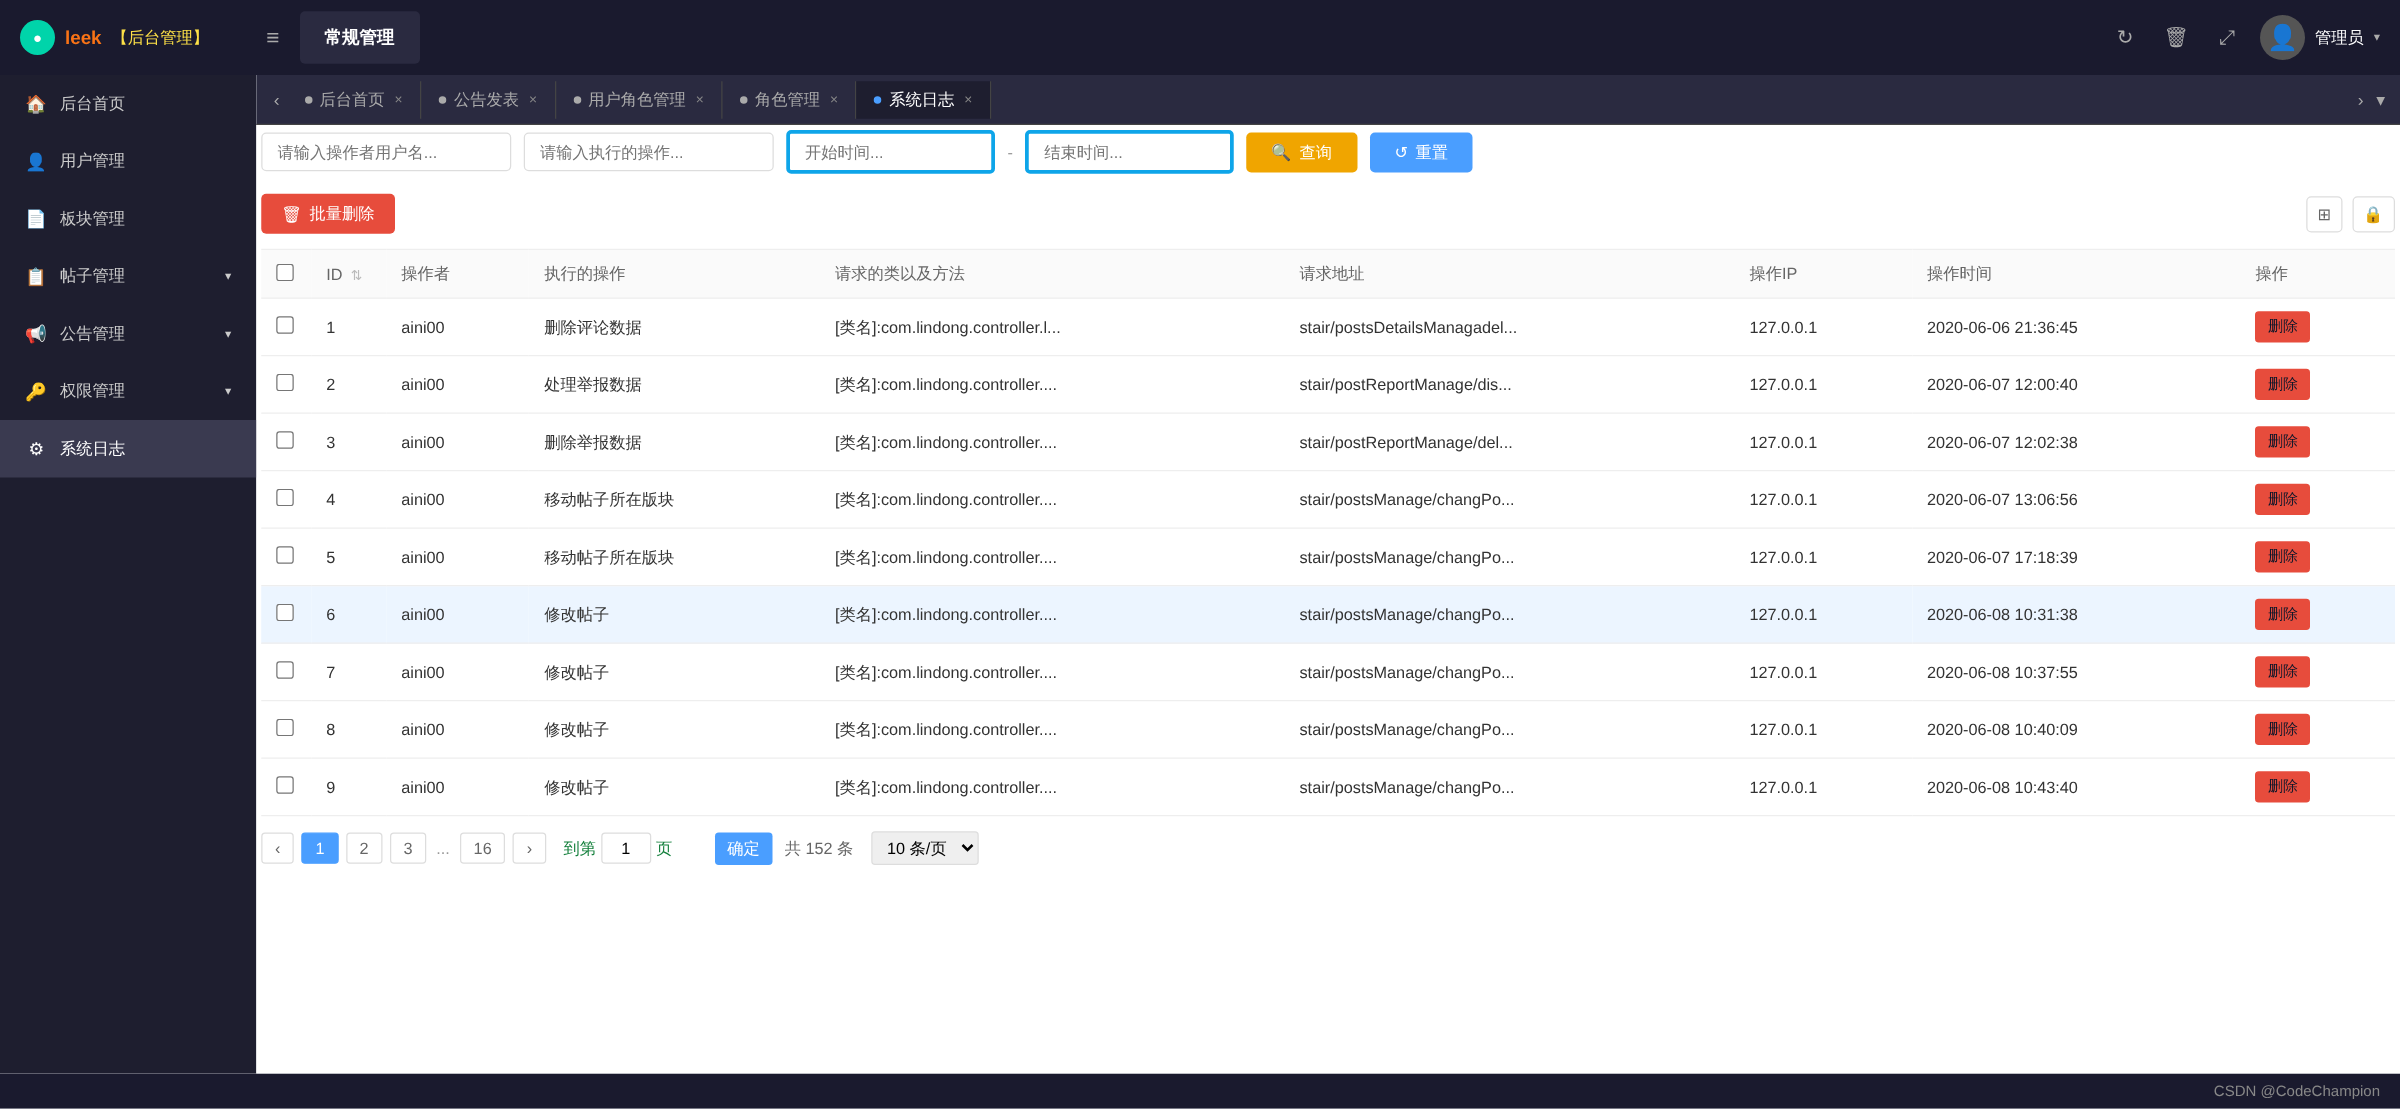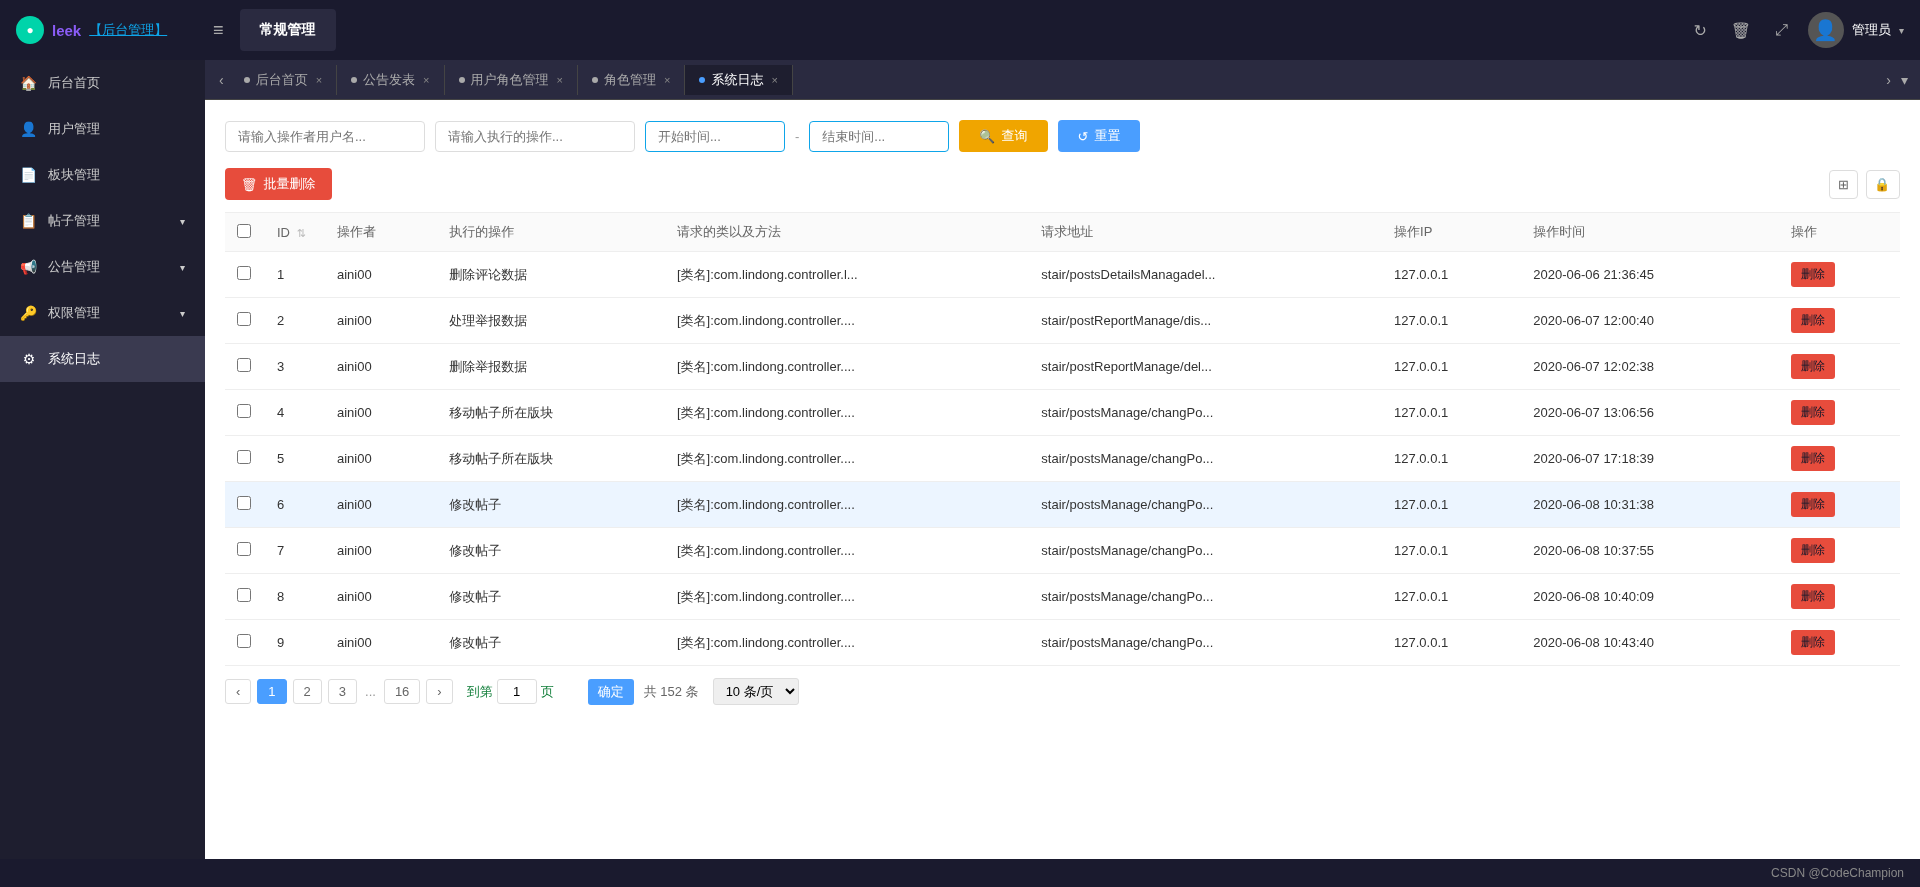--- a/index.html
+++ b/index.html
@@ -8,22 +8,22 @@
     
     .app-container { display: flex; flex-direction: column; height: 887px; }
     .top-bar { display: flex; align-items: center; background: #1a1a2e; height: 60px; padding: 0 16px; flex-shrink: 0; }
     .main-layout { display: flex; flex: 1; overflow: hidden; }
     .sidebar { width: 205px; background: #1e1e2f; flex-shrink: 0; display: flex; flex-direction: column; }
     .content-area { flex: 1; display: flex; flex-direction: column; overflow: hidden; }
 
     
     .logo-area { display: flex; align-items: center; gap: 8px; width: 185px; }
     .logo-icon { width: 28px; height: 28px; background: #00d4aa; border-radius: 50%; display: flex; align-items: center; justify-content: center; color: white; font-weight: bold; font-size: 12px; flex-shrink: 0; }
-    .logo-text { color: #8b5cf6; font-size: 15px; font-weight: bold; }
-    .logo-subtitle { color: #0ea5e9; font-size: 13px; text-decoration: underline; }
+    .logo-text { color: #f97316; font-size: 15px; font-weight: bold; }
+    .logo-subtitle { color: #fde047; font-size: 13px; }
     .nav-menu-btn { background: none; border: none; color: #aaa; cursor: pointer; font-size: 18px; padding: 8px 12px; margin-right: 4px; }
     .nav-tab-active { background: #2a2a40; color: white; padding: 12px 20px; border-radius: 4px; font-size: 14px; font-weight: 600; }
     .top-bar-right { margin-left: auto; display: flex; align-items: center; gap: 16px; }
     .top-bar-icon-btn { background: none; border: none; color: #aaa; cursor: pointer; font-size: 16px; padding: 4px; }
     .admin-area { display: flex; align-items: center; gap: 8px; color: white; cursor: pointer; }
     .admin-avatar { width: 36px; height: 36px; border-radius: 50%; background: #555; overflow: hidden; display: flex; align-items: center; justify-content: center; font-size: 20px; }
     .admin-name { color: white; font-size: 13px; }
     .admin-arrow { color: #aaa; font-size: 10px; }
 
     
@@ -36,26 +36,26 @@
     .tab-bar { display: flex; align-items: center; background: #2a2a40; padding: 0 8px; height: 40px; border-bottom: 1px solid #444; flex-shrink: 0; }
     .tab-prev, .tab-next { background: none; border: none; color: #aaa; cursor: pointer; padding: 0 6px; font-size: 14px; }
     .tab-expand { background: none; border: none; color: #aaa; cursor: pointer; padding: 0 4px; font-size: 14px; }
     .tab-item { display: flex; align-items: center; gap: 6px; padding: 6px 14px; color: #aaa; cursor: pointer; font-size: 13px; white-space: nowrap; border-right: 1px solid #444; }
     .tab-item.active { color: white; background: #1e1e2f; }
     .tab-dot { width: 6px; height: 6px; border-radius: 50%; background: #aaa; display: inline-block; }
     .tab-dot.active { background: #4a9eff; }
     .tab-close { font-size: 11px; color: #888; margin-left: 2px; }
 
     
-    .page-content { flex: 1; background: white; overflow-y: auto; padding: 20px; }
+    .page-content { flex: 1; background: white; overflow-y: auto; padding: 4px; }
 
     
     .search-bar { display: flex; align-items: center; gap: 10px; margin-bottom: 16px; flex-wrap: wrap; }
     .search-input { padding: 7px 12px; border: 1px solid #ddd; border-radius: 4px; font-size: 13px; width: 200px; outline: none; color: #aaa; }
-    .date-input { padding: 7px 12px; border: 1px solid #0ea5e9; border-radius: 4px; font-size: 13px; width: 140px; outline: none; color: #aaa; }
+    .date-input { padding: 7px 12px; border: 3px solid #0ea5e9; border-radius: 4px; font-size: 13px; width: 167px; outline: none; color: #aaa; }
     .date-sep { color: #999; }
     .btn-query { background: #f0a500; color: white; border: none; padding: 7px 20px; border-radius: 4px; cursor: pointer; font-size: 13px; display: flex; align-items: center; gap: 6px; }
     .btn-reset { background: #4a9eff; color: white; border: none; padding: 7px 20px; border-radius: 4px; cursor: pointer; font-size: 13px; display: flex; align-items: center; gap: 6px; }
 
     
     .toolbar { display: flex; align-items: center; justify-content: space-between; margin-bottom: 12px; }
     .btn-batch-delete { background: #e74c3c; color: white; border: none; padding: 7px 16px; border-radius: 4px; cursor: pointer; font-size: 13px; display: flex; align-items: center; gap: 6px; }
     .toolbar-right { display: flex; gap: 8px; }
     .toolbar-icon-btn { background: none; border: 1px solid #ddd; padding: 6px 8px; border-radius: 4px; cursor: pointer; font-size: 13px; color: #666; }
 

